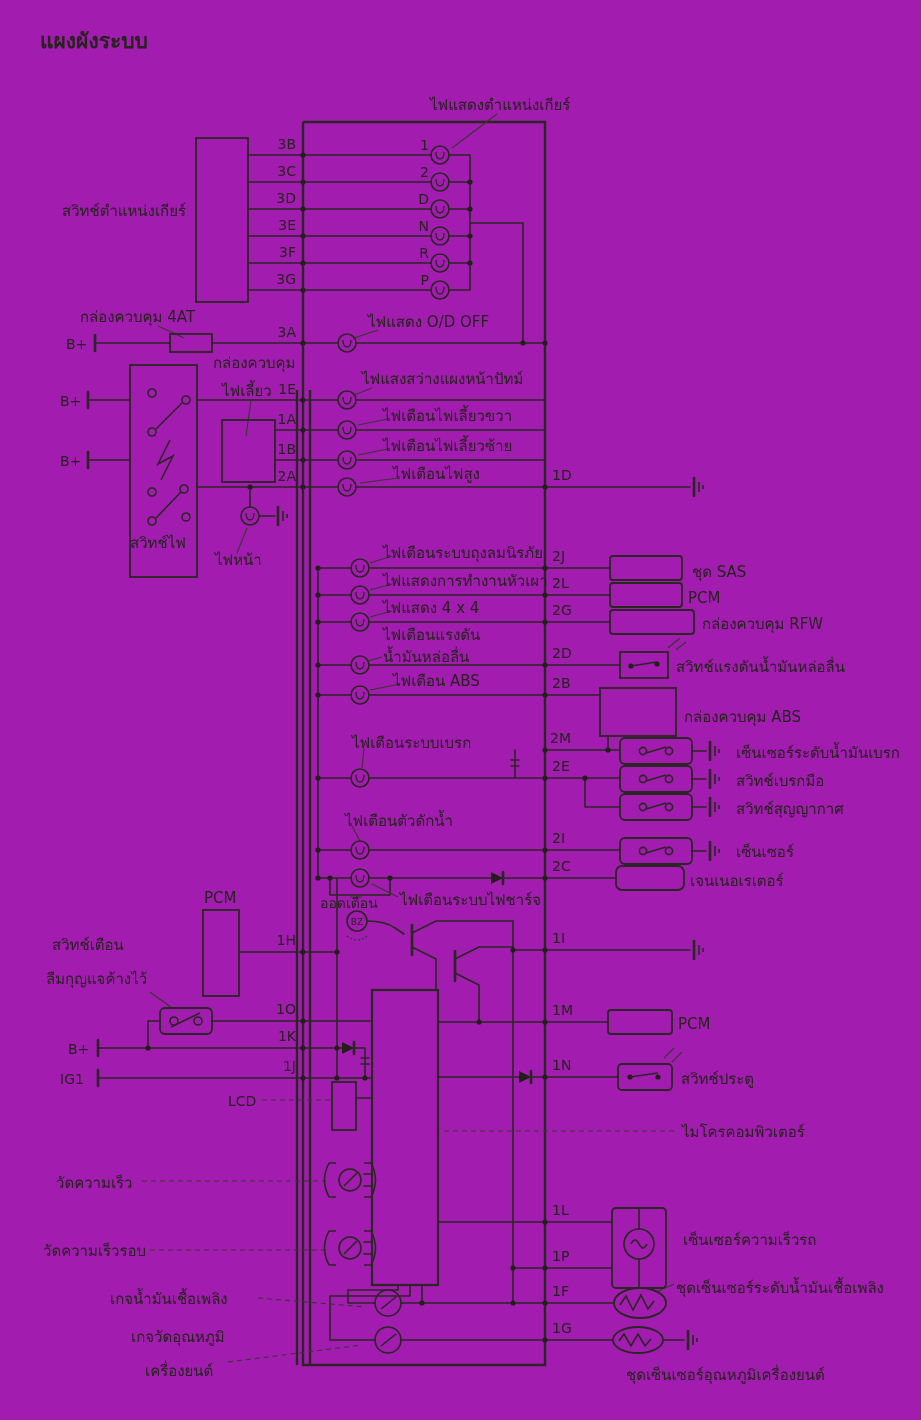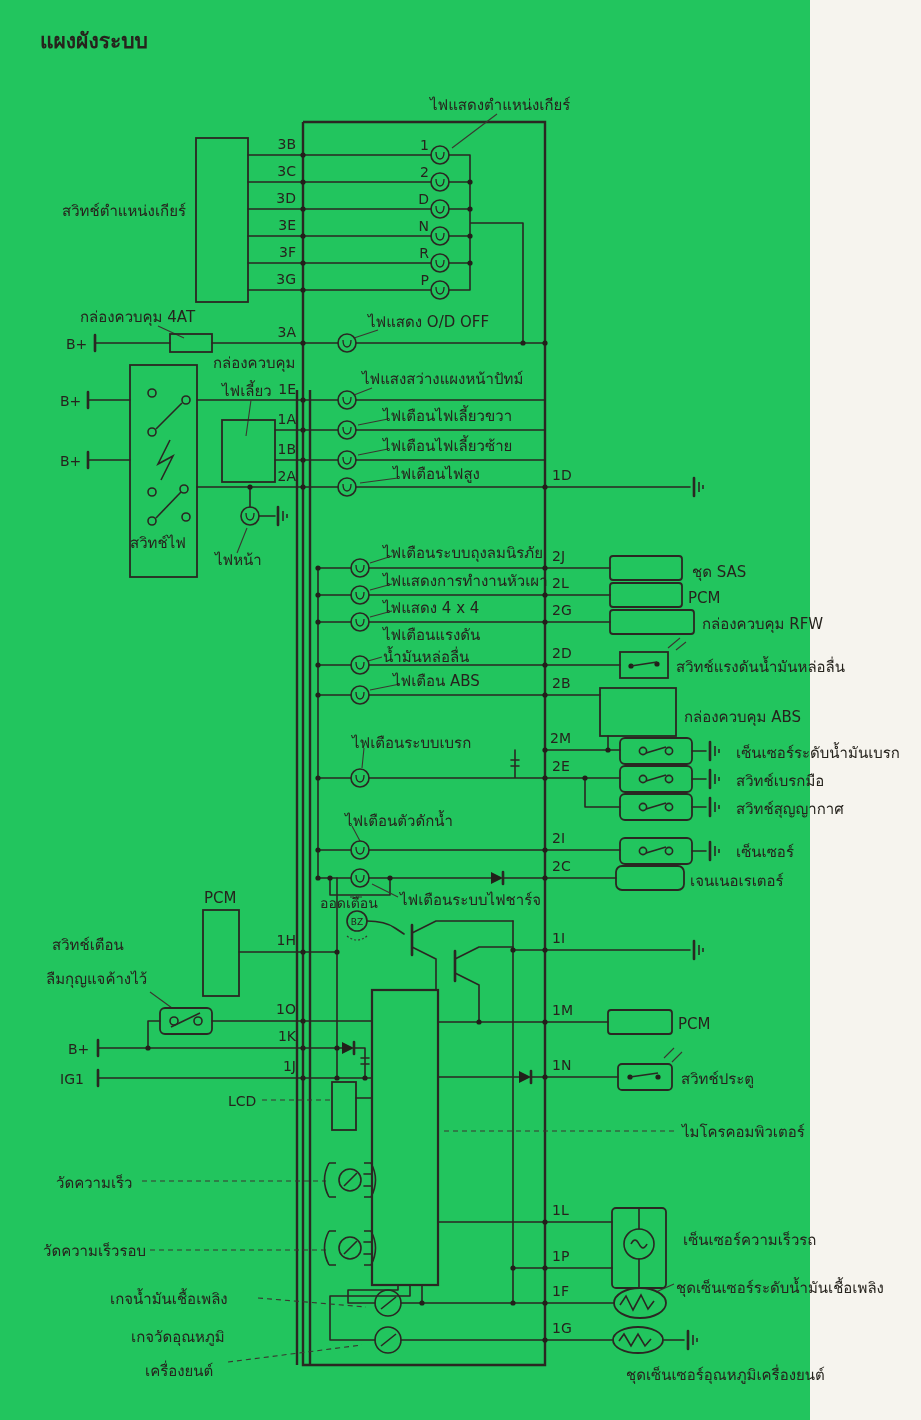--- a/index.html
+++ b/index.html
@@ -1,16 +1,16 @@
 <!DOCTYPE html>
 <html><head>
 <meta charset="utf-8">
 <style>
   html,body{margin:0;padding:0;background:#f6f4ee;}
-  .page{width:810px;height:1420px;background:#22c55e;position:relative;font-family:"DejaVu Sans",sans-serif;}
+  .page{width:921px;height:1420px;background:#a21caf;position:relative;font-family:"DejaVu Sans",sans-serif;}
   svg{display:block;}
   svg text{font-family:"DejaVu Sans","Liberation Sans",sans-serif;fill:#26231d;}
   .th{font-size:15px;}
   .ths{font-size:14px;}
   .tc{font-size:14px;}
   .ttl{font-size:21px;font-weight:bold;}
   .tz{font-size:9px;}
   .wire{stroke:#2a2722;stroke-width:1.6;fill:none;stroke-linecap:round;}
   .bus{stroke:#2a2722;stroke-width:2.4;fill:none;}
   .thin{stroke:#3a3730;stroke-width:1.1;fill:none;}

